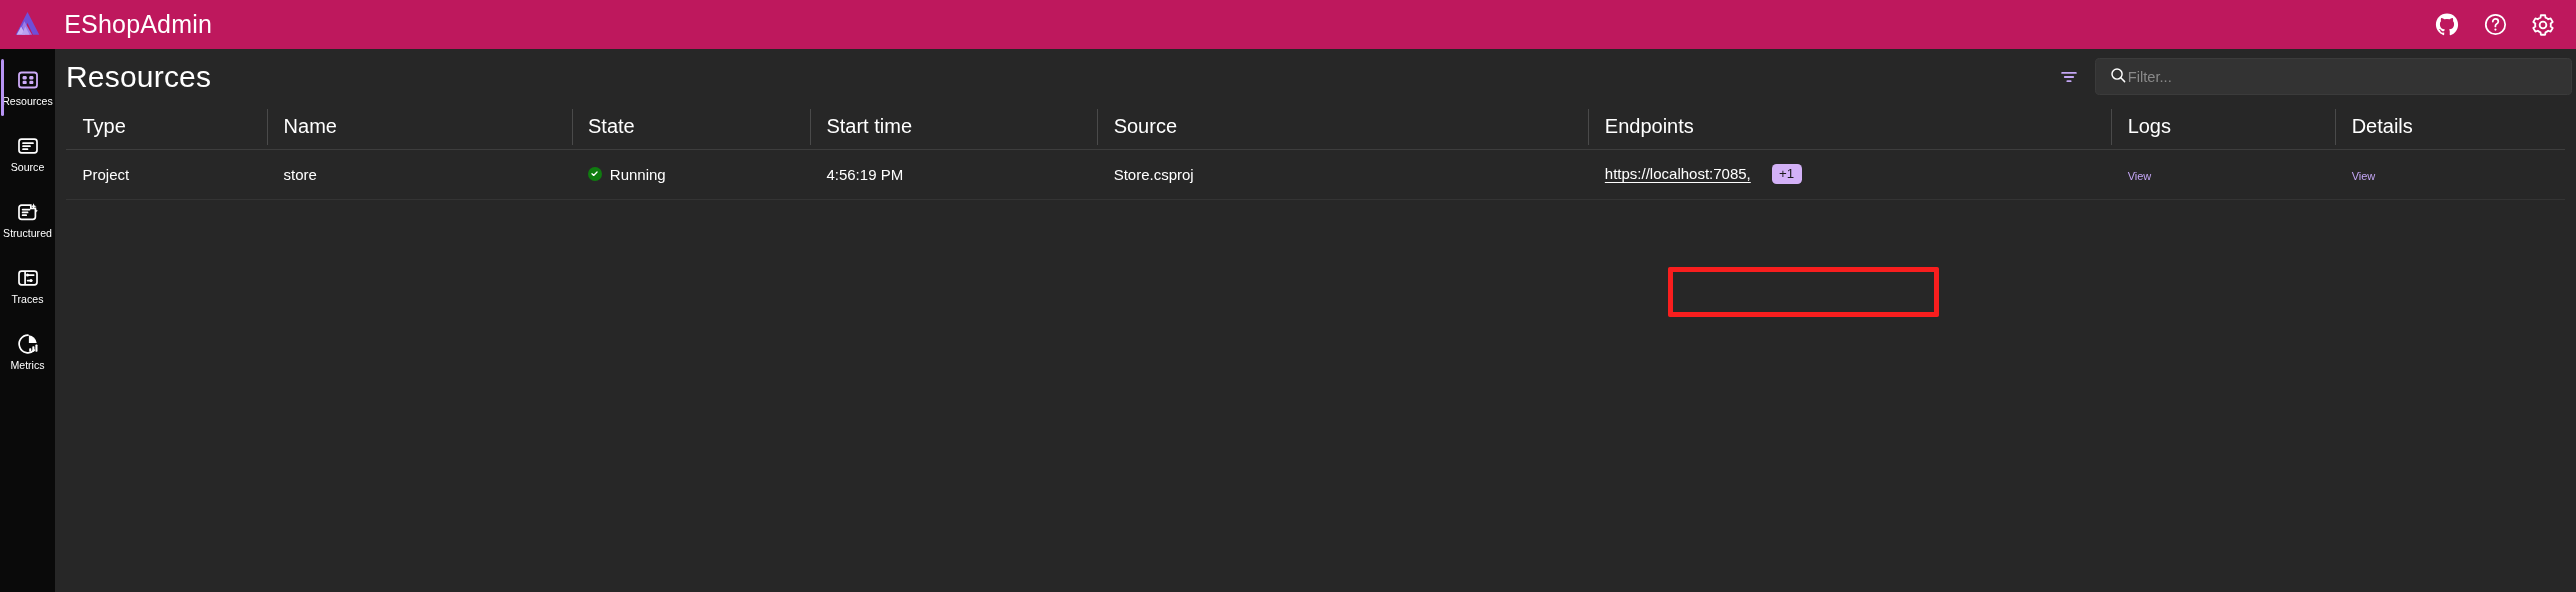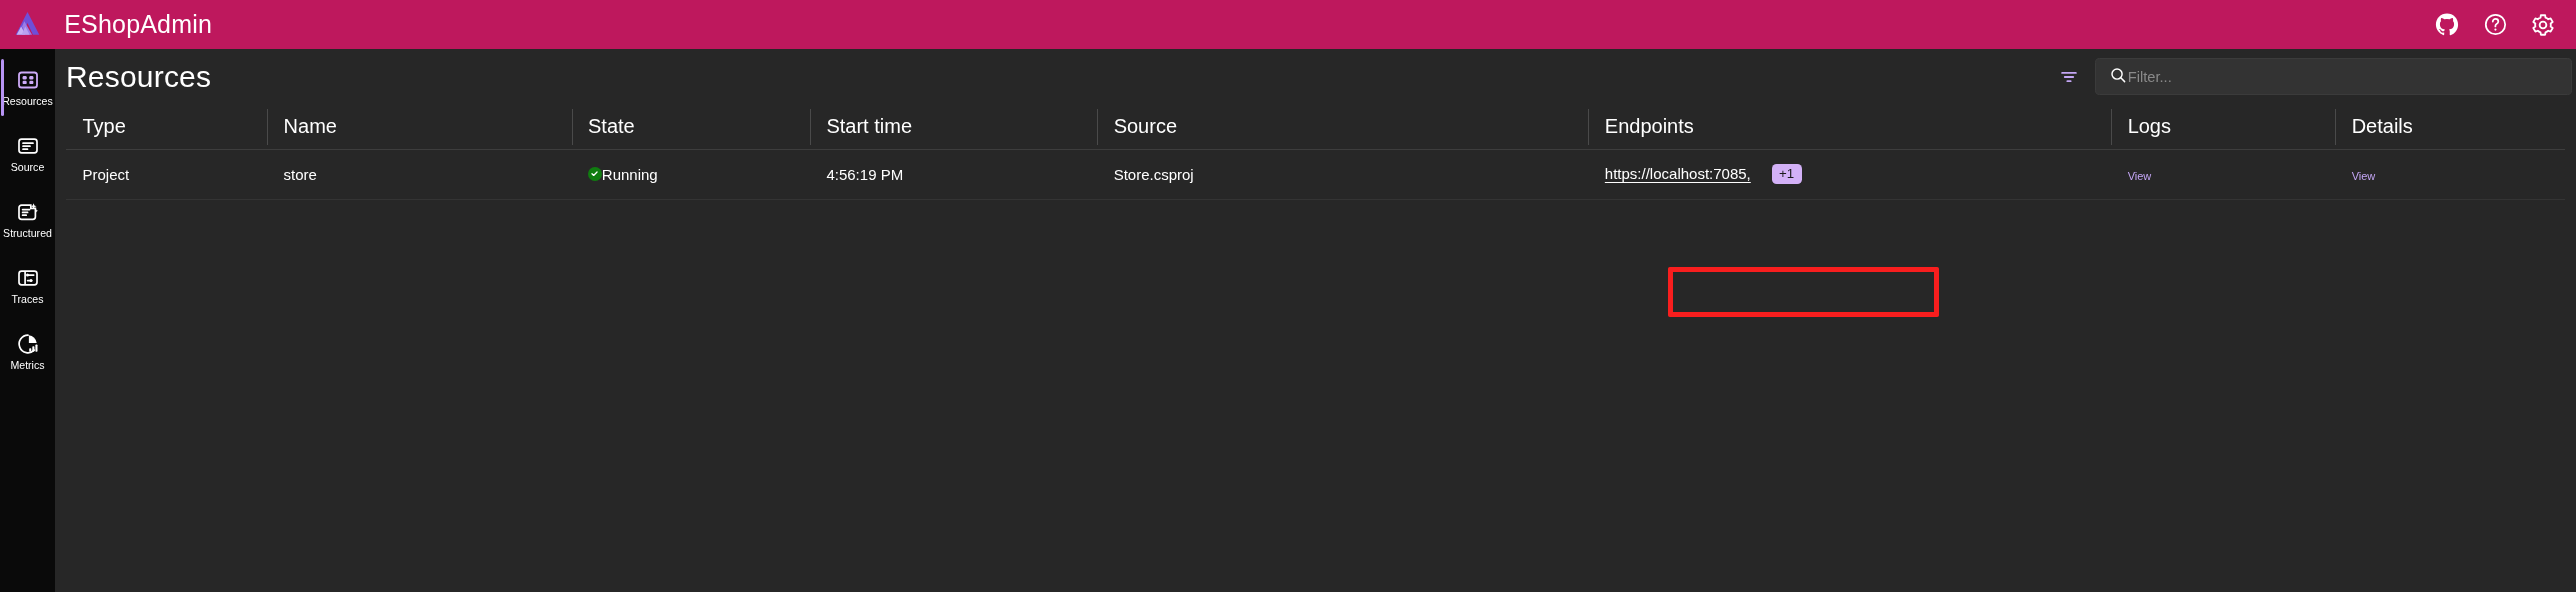--- a/index.html
+++ b/index.html
@@ -84,21 +84,21 @@
     vertical-align: middle;
   }
   table.grid thead th + th::before {
     content: ""; position: absolute; left: 0; top: 3.7px; bottom: 3.7px;
     width: 0.9px; background: #4a4a4a;
   }
   table.grid tbody td {
     height: 50px; padding: 0 0 0 16.5px; font-size: 15px; color: #ffffff;
     vertical-align: middle; border-bottom: 0.9px solid #343434;
   }
-  .state-cell { display: flex; align-items: center; gap: 0; }
+  .state-cell { display: flex; align-items: center; gap: 8px; }
   .dot-ok {
     width: 13.8px; height: 13.8px; border-radius: 50%; background: #107c10;
     display: inline-flex; align-items: center; justify-content: center; flex: none;
   }
   .endpoint-cell { display: flex; align-items: center; gap: 21px; }
   .ep-link {
     color: #ffffff; text-decoration: underline; text-underline-offset: 2.8px;
     font-size: 15px; cursor: pointer; white-space: nowrap;
   }
   .ep-badge {

